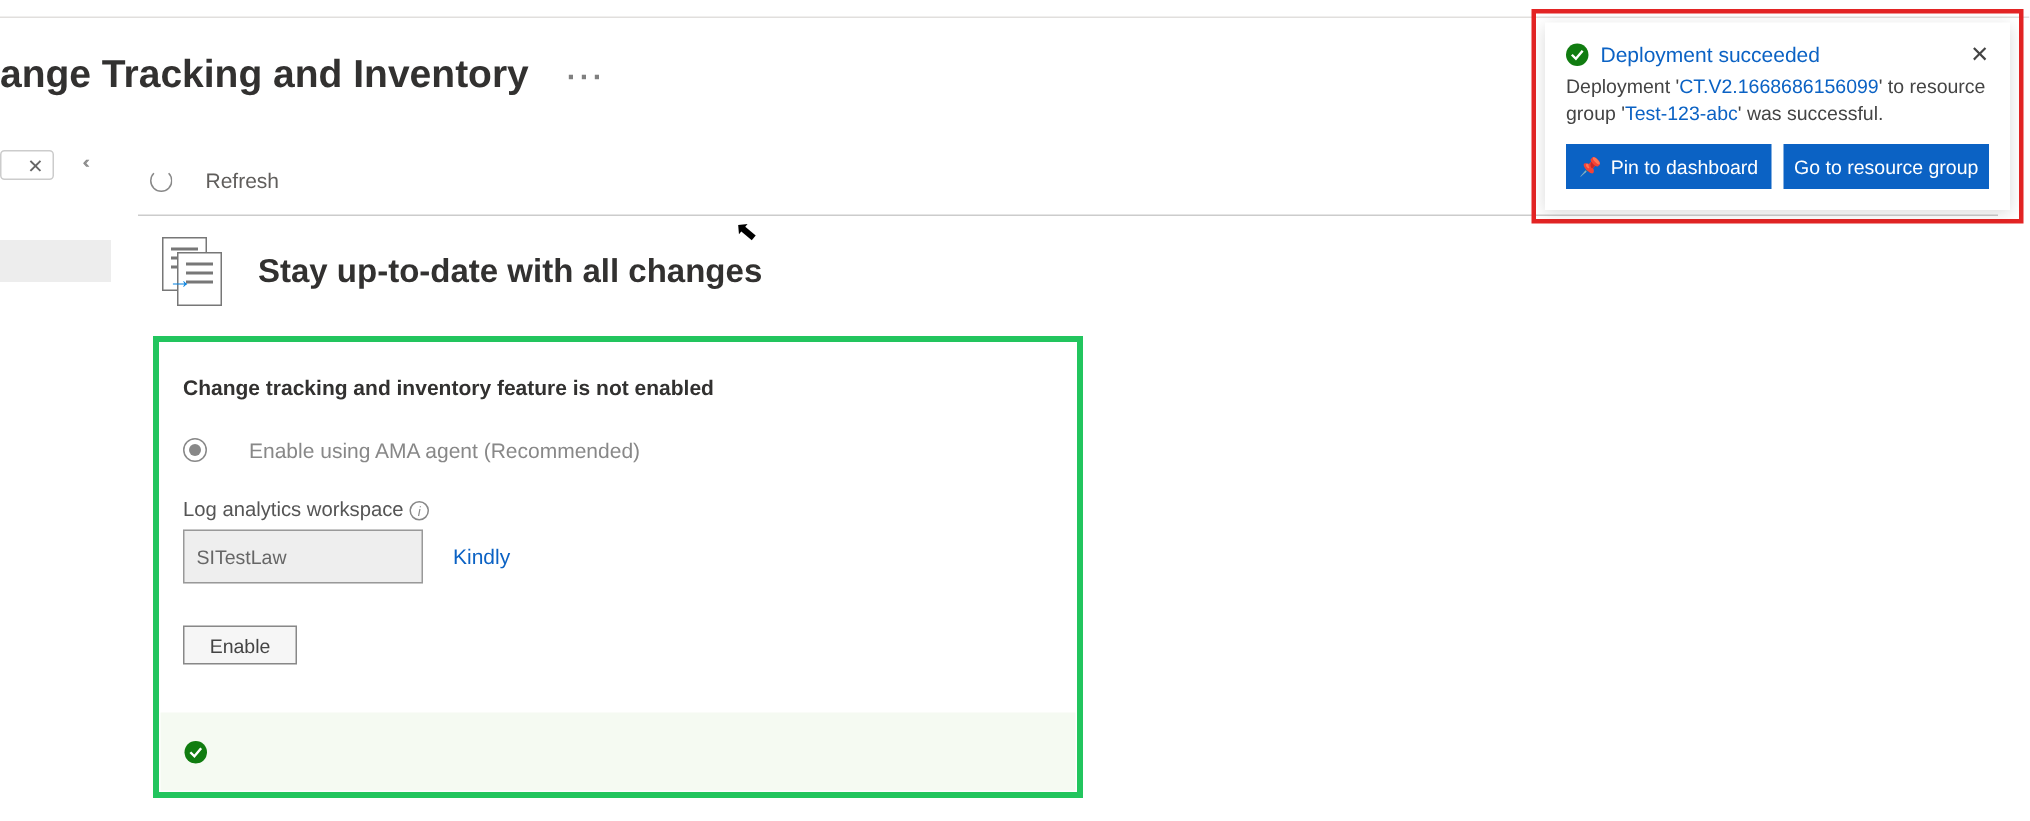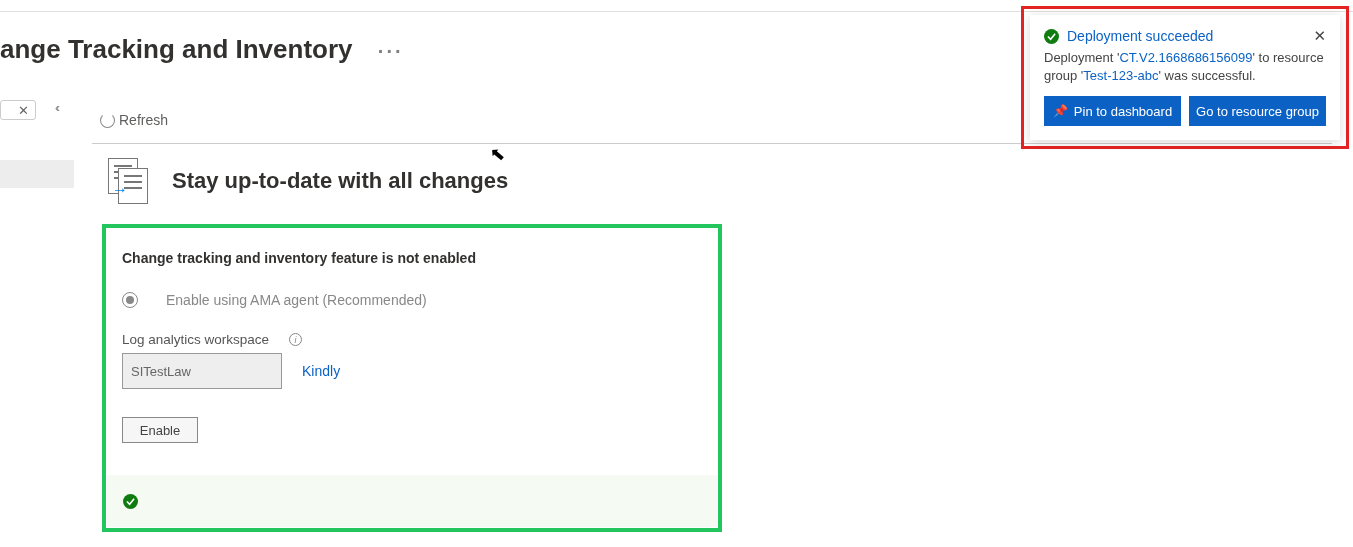--- a/index.html
+++ b/index.html
@@ -58,21 +58,21 @@
     left: 0; top: 160px;
     width: 74px; height: 28px;
     background: #ededed;
   }
 
   .refresh {
     position: absolute;
     left: 100px; top: 112px;
     display: flex; align-items: center;
     color: #605e5c;
-    gap: 4px;
+    gap: 22px;
     font-size: 14px;
     cursor: pointer;
   }
   .refresh .spin {
     width: 15px; height: 15px;
     border: 1.5px solid #888;
     border-top-color: transparent;
     border-radius: 50%;
   }
   .divider {
@@ -134,21 +134,21 @@
     border: 1.5px solid #888; border-radius: 50%;
     position: relative; flex: 0 0 auto;
   }
   .radio.checked::after {
     content: ""; position: absolute;
     left: 3px; top: 3px; width: 8px; height: 8px;
     background: #888; border-radius: 50%;
   }
   .law-label {
     margin-top: 24px; font-size: 13.5px; color: #555;
-    display: flex; align-items: center; gap: 20px;
+    display: flex; align-items: flex-end; gap: 4px;
   }
   .info-dot {
     width: 13px; height: 13px; border: 1px solid #888;
     border-radius: 50%;
     font-size: 9px; color: #888;
     display: flex; align-items: center; justify-content: center;
     font-style: italic;
   }
   .law-row {
     display: flex; align-items: center; gap: 20px;

